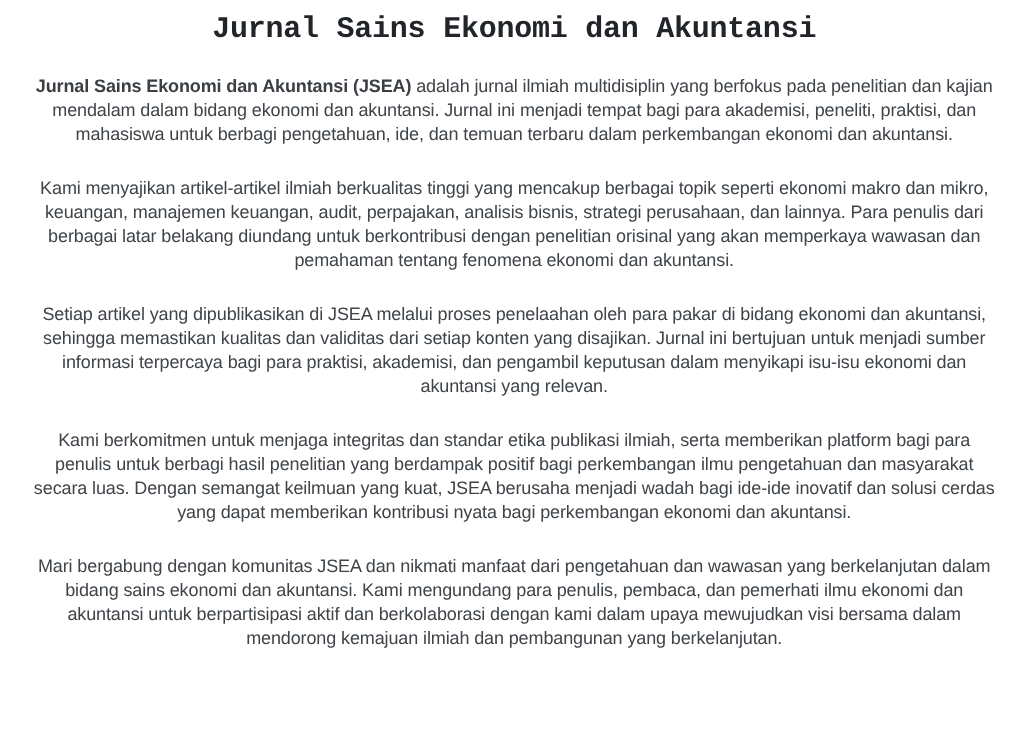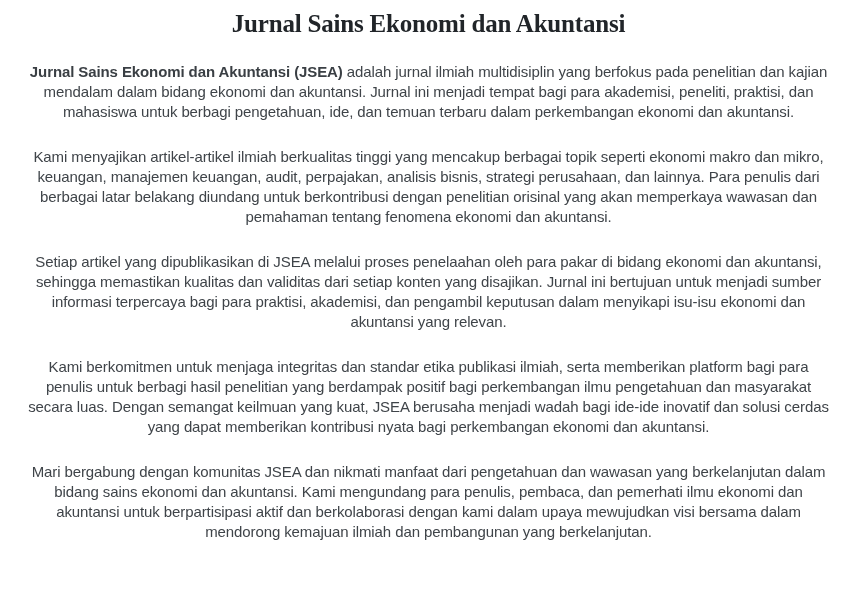--- a/index.html
+++ b/index.html
@@ -16,21 +16,21 @@
     font-family: "Liberation Sans", sans-serif;
     overflow: hidden;
   }
   .page-title {
     margin: 0 0 24px 0;
     text-align: center;
     font-size: 25px;
     font-weight: 700;
     letter-spacing: -0.2px;
     color: #212529;
-    font-family: Liberation Serif, serif;
+    font-family: Liberation Mono, monospace;
   }
   .about-paragraph {
     margin: 0 0 25px 0;
     font-size: 15px;
     line-height: 20px;
     letter-spacing: -0.1px;
     color: #3f4449;
     text-align: center;
   }
   .about-paragraph .lead-bold {

